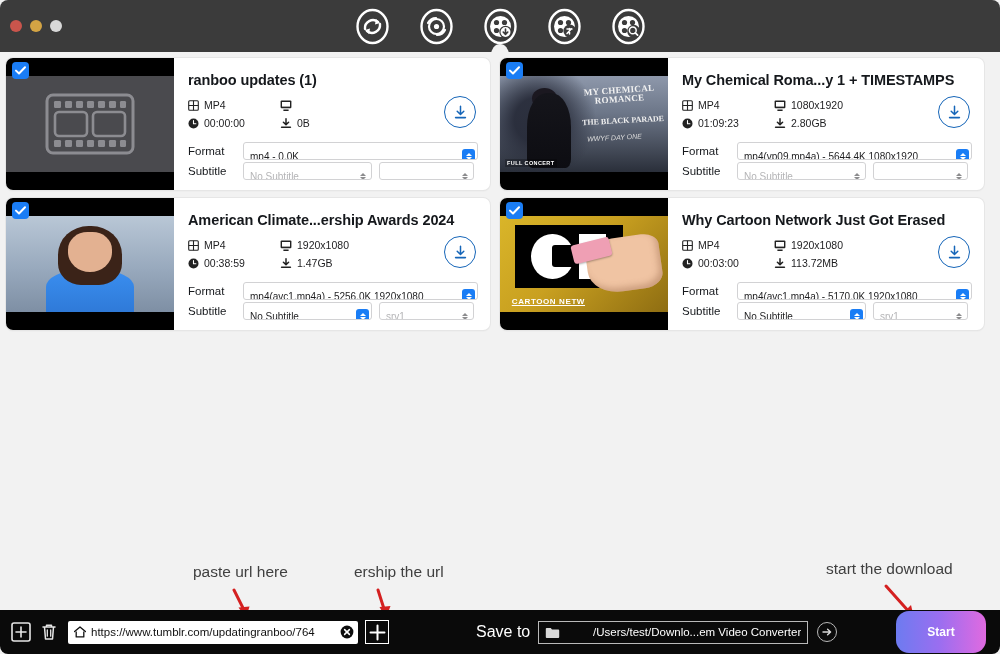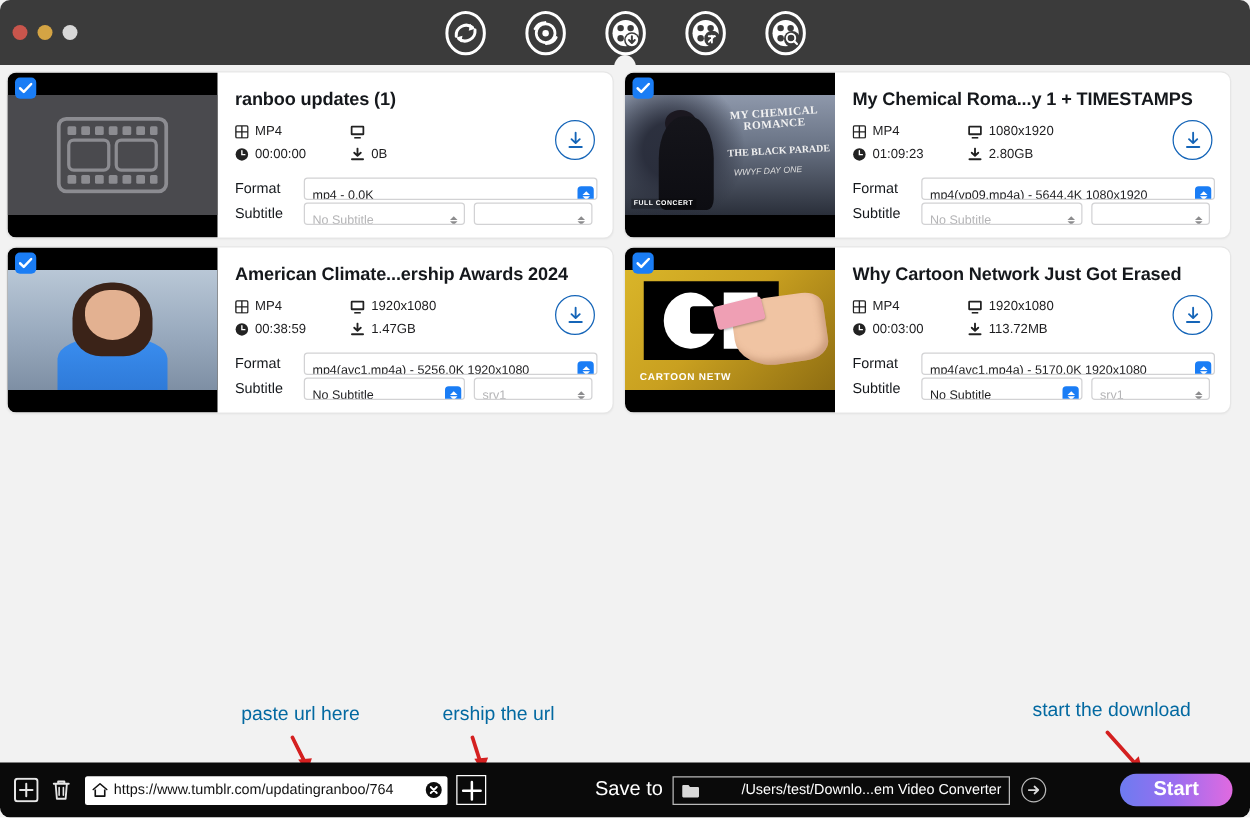--- a/index.html
+++ b/index.html
@@ -181,21 +181,21 @@
   }
   .cn-c:after{
     content:""; position:absolute; right:-2px; top:26%;
     width:56%; height:48%; background:#000; border-radius:3px;
   }
   .cn-n {
     width:26%; height:72%; background:#fff;
   }
   .cn-label {
     position:absolute; left:7%; bottom:6%;
-    color:#fff; font-size:8px; font-weight:bold; letter-spacing:0.6px;
+    color:#fff; font-size:8px; font-weight:bold; letter-spacing:0.6px;text-decoration:underline;
   }
   .cn-hand {
     position:absolute; right:4%; top:22%; width:44%; height:56%;
     background:#f0c4a3; border-radius: 38% 22% 26% 44%;
     transform: rotate(-8deg);
     box-shadow: inset -3px -4px 6px rgba(160,110,80,0.45);
   }
   .cn-eraser {
     position:absolute; right:34%; top:26%; width:23%; height:20%;
     background:#ef9fb4; border-radius:3px; transform: rotate(-14deg);
@@ -263,21 +263,21 @@
   .stepper.off { background: transparent; }
   .arw { width:0;height:0;border-left:3px solid transparent;border-right:3px solid transparent; }
   .stepper .up   { border-bottom: 3.5px solid #fff; }
   .stepper .down { border-top: 3.5px solid #fff; }
   .stepper.off .up   { border-bottom-color: #8c8c8e; }
   .stepper.off .down { border-top-color: #8c8c8e; }
 
   
   .anno {
     position: absolute;
-    color: #0369a1; font-size: 15.5px;
+    color: #404040; font-size: 15.5px;
     font-family: "Liberation Sans", sans-serif;
     white-space: nowrap;
   }
   .anno-arrow { position: absolute; }
 
   
   .bottombar {
     position: absolute; left: 0; bottom: 0;
     width: 1000px; height: 44px;
     background: #0a0a0a;
@@ -321,23 +321,23 @@
   }
   .pathtext { color:#fff; font-size:11.5px; white-space:nowrap; overflow:hidden; }
   .gobtn {
     margin-left: 9px; width: 20px; height: 20px; border-radius: 50%;
     border: 1.5px solid #b9b9b9;
     display:flex;align-items:center;justify-content:center;
     cursor:pointer; flex:none;
   }
   .startbtn {
     margin-left: auto; margin-right: 4px;
-    width: 90px; height: 26px; border-radius: 13px;
+    width: 90px; height: 42px; border-radius: 13px;
     background: linear-gradient(90deg,#6d7bf0 0%, #9a6ef0 48%, #e06ae0 100%);
-    color: #fff; font-size: 16px; font-weight: bold;
+    color: #fff; font-size: 12px; font-weight: bold;
     display:flex;align-items:center;justify-content:center;
     cursor:pointer; flex:none;
   }
 </style>
 </head>
 <body>
 
 <div id="app">
 
   <div class="titlebar">

